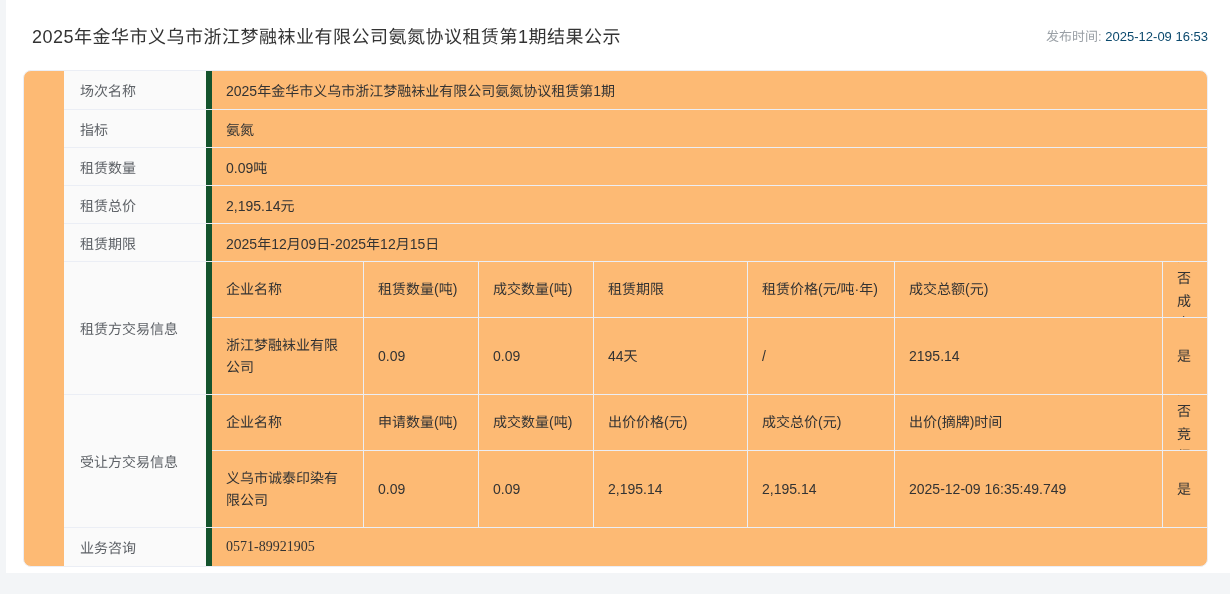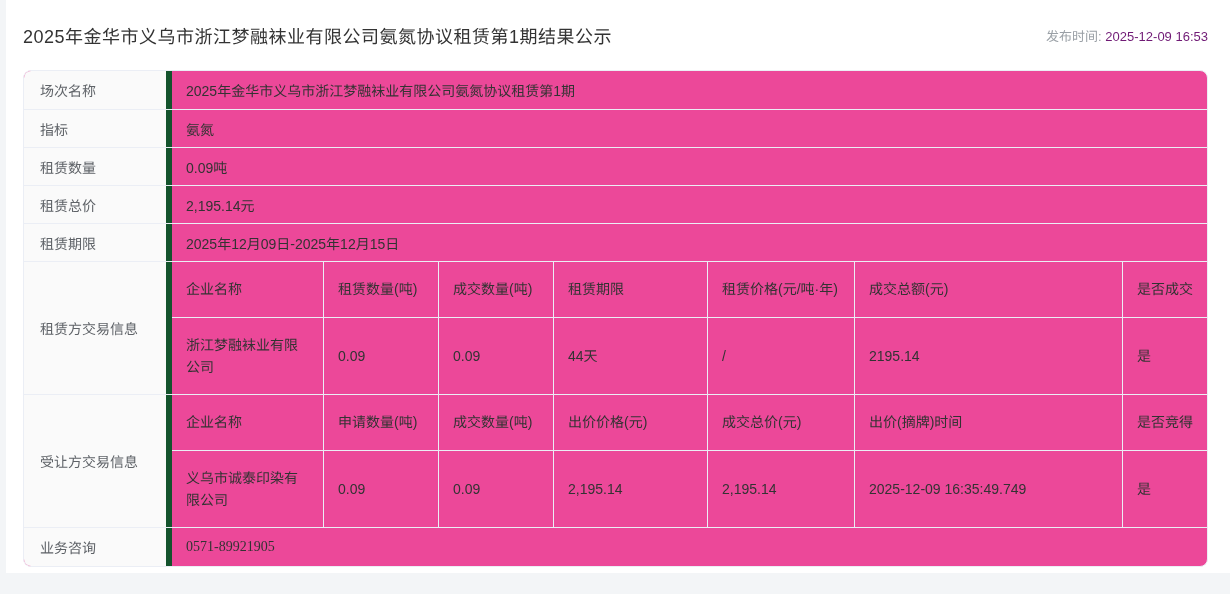--- a/index.html
+++ b/index.html
@@ -22,32 +22,33 @@
   .page-header {
     height: 70px;
     display: flex;
     align-items: center;
     justify-content: space-between;
   }
   .page-title {
     font-size: 18px;
     font-weight: 500;
     color: #333333;
-    margin: 0;
+    margin: 9px;
     letter-spacing: 0.5px;
   }
   .publish-time { font-size: 13px; white-space: nowrap; }
   .publish-time .pt-label { color: #9aa0a6; }
-  .publish-time .pt-value { color: #701a75; }
+  .publish-time .pt-value { color: #0c4a6e; }
   
   .data-table {
     border: 1px solid #ebeef5;
     border-radius: 8px;
     overflow: hidden;
-    background: #ec4899;
+    background: #fdba74;
+    padding-left: 40px;
   }
   .trow { display: flex; border-top: 1px solid #ebeef5; }
   .trow:first-child { border-top: none; }
   .tlabel {
     flex: none;
     width: 142px;
     background: #fafafa;
     color: #5f6368;
     font-size: 14px;
     display: flex;

